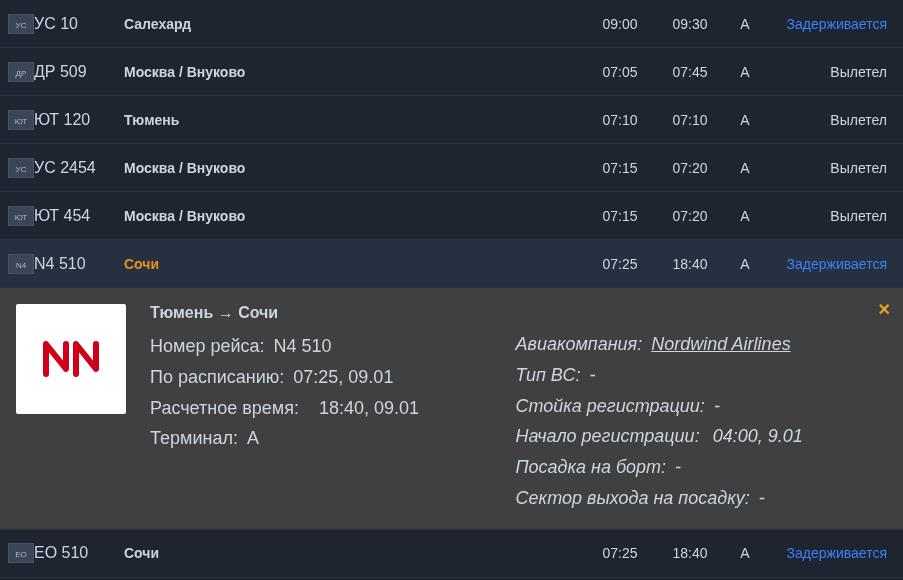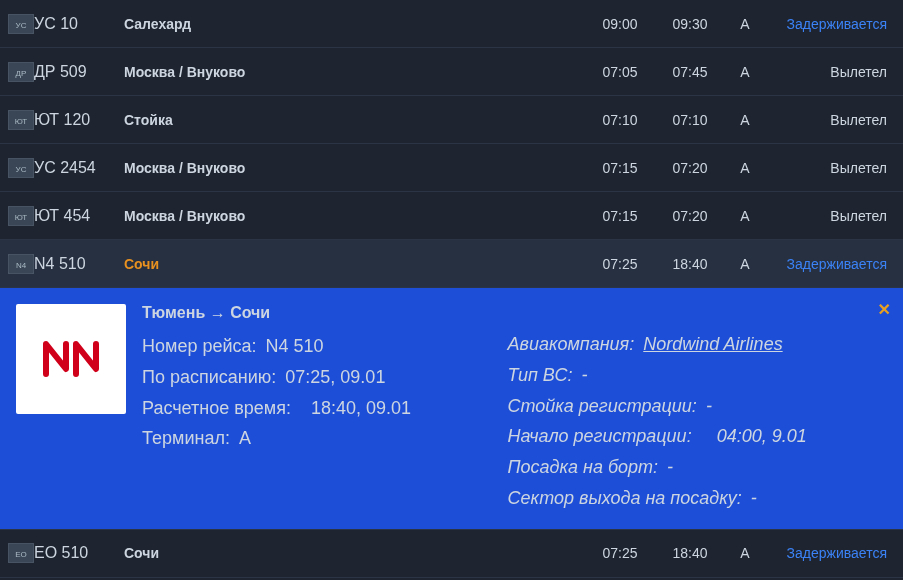--- a/index.html
+++ b/index.html
@@ -83,25 +83,25 @@
       width: 26px;
       height: 16px;
       display: flex;
       align-items: center;
       justify-content: center;
       font-size: 8px;
     }
 
     
     .detail-panel {
-      background: #1d4ed8;
+      background: #404040;
       border-bottom: 1px solid #2a3444;
       padding: 16px 16px 16px 16px;
       display: flex;
-      gap: 16px;
+      gap: 24px;
       position: relative;
     }
 
     .detail-logo {
       width: 110px;
       height: 110px;
       background: white;
       flex-shrink: 0;
       display: flex;
       align-items: center;
@@ -175,21 +175,21 @@
     <div class="col-status status-departed">Вылетел</div>
   </div>
       <div class="flight-row">
     <div class="col-icon airline-icon">
           <svg width="26" height="20" viewBox="0 0 26 20">
             <rect width="26" height="20" rx="2" fill="#3a4555" stroke="#556070" stroke-width="1"></rect>
             <text x="13" y="14" text-anchor="middle" font-size="8" fill="#aabbc5" font-family="Arial">ЮТ</text>
           </svg>
         </div>
     <div class="col-flight">ЮТ 120</div>
-    <div class="col-dest">Стойка</div>
+    <div class="col-dest">Тюмень</div>
     <div class="col-time">07:10</div>
     <div class="col-time">07:10</div>
     <div class="col-terminal">A</div>
     <div class="col-status status-departed">Вылетел</div>
   </div>
       <div class="flight-row">
     <div class="col-icon airline-icon">
           <svg width="26" height="20" viewBox="0 0 26 20">
             <rect width="26" height="20" rx="2" fill="#3a4555" stroke="#556070" stroke-width="1"></rect>
             <text x="13" y="14" text-anchor="middle" font-size="8" fill="#aabbc5" font-family="Arial">УС</text>
@@ -271,21 +271,21 @@
       <div class="detail-line">
         <span>Тип ВС:</span>
         <span style="margin-left:4px;">-</span>
       </div>
       <div class="detail-line">
         <span>Стойка регистрации:</span>
         <span style="margin-left:4px;">-</span>
       </div>
       <div class="detail-line">
         <span>Начало регистрации:</span>
-        <span style="margin-left:20px;">04:00, 9.01</span>
+        <span style="margin-left:8px;">04:00, 9.01</span>
       </div>
       <div class="detail-line">
         <span>Посадка на борт:</span>
         <span style="margin-left:4px;">-</span>
       </div>
       <div class="detail-line">
         <span>Сектор выхода на посадку:</span>
         <span style="margin-left:4px;">-</span>
       </div>
     </div>

